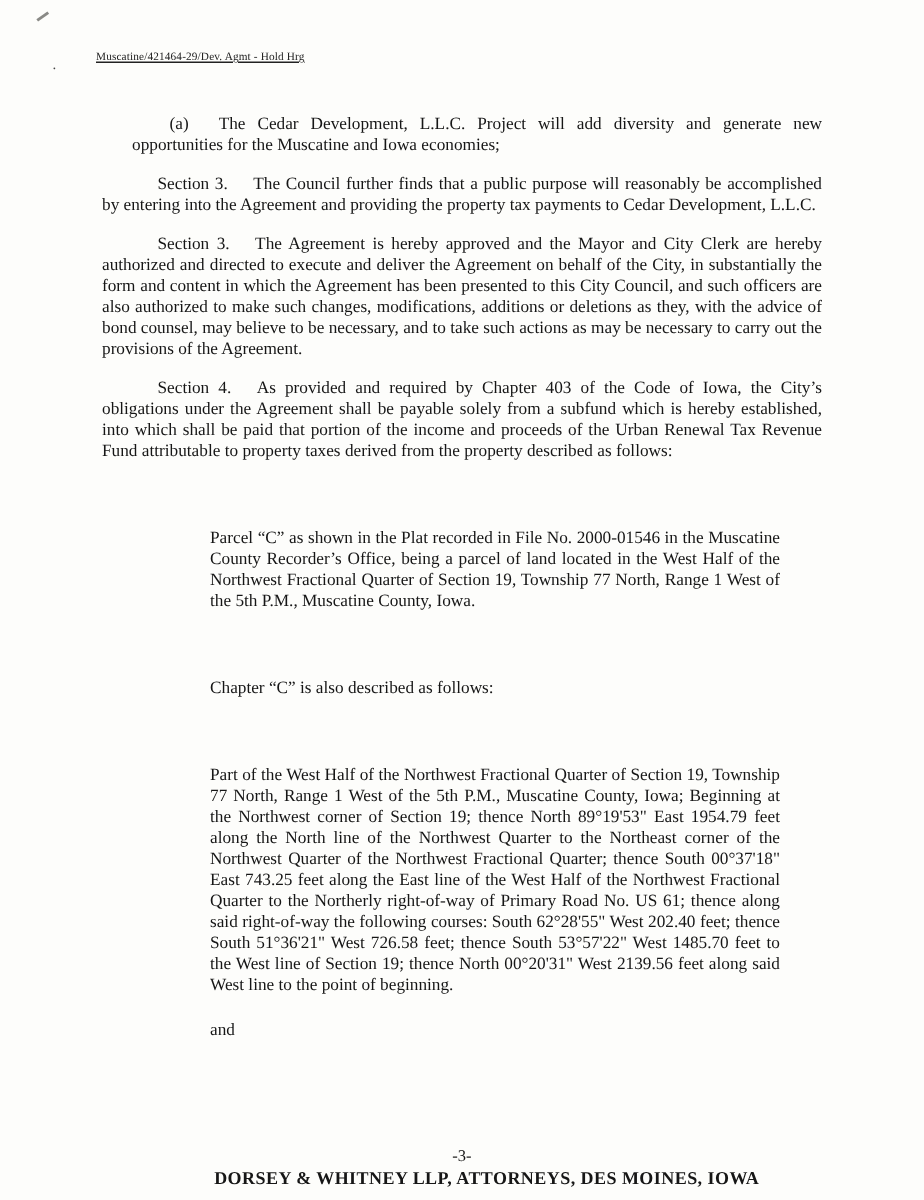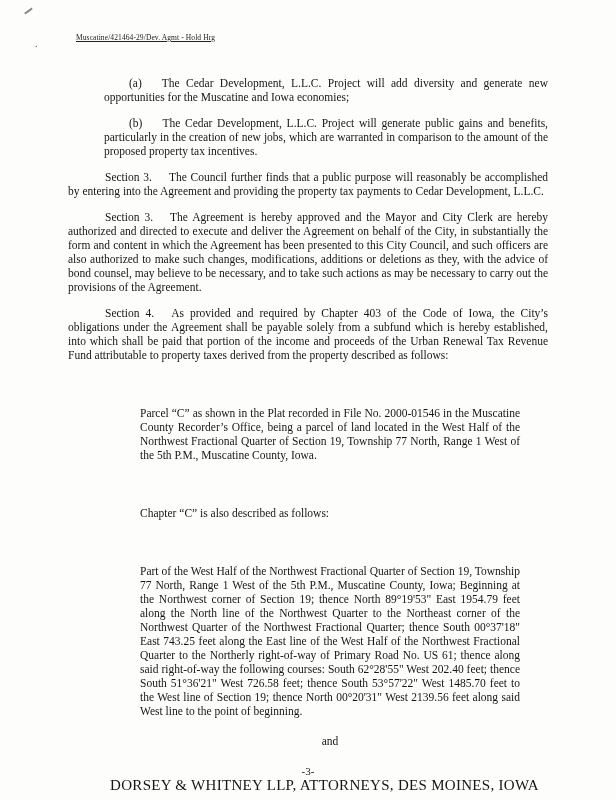--- a/index.html
+++ b/index.html
@@ -30,56 +30,55 @@
   .artifact-dot {
     position: absolute;
     top: 38px;
     left: 35px;
     font-size: 10px;
     color: #444;
   }
   .header-note {
     position: absolute;
     top: 33px;
-    left: 76px;
+    left: 64px;
     font-size: 7.5px;
     letter-spacing: 0.1px;
     text-decoration: underline;
     color: #222;
     white-space: nowrap;
     text-align: right;
   }
   .doc-body {
     position: absolute;
     top: 76px;
     left: 68px;
     width: 480px;
     font-size: 11.5px;
     line-height: 14px;
     text-align: justify;
   }
   .doc-body p {
     margin: 0 0 12px 0;
   }
   p.lettered {
-    margin-left: 36px;
+    margin-left: 20px;
     text-indent: 25px;
   }
   p.section {
     text-indent: 37px;
   }
   p.blockquote {
     margin-left: 72px;
     width: 380px;
     margin-top: 44px;
   }
   p.connector {
     margin-left: 72px;
     width: 380px;
-    text-align: center;
     margin-top: 16px;
     margin-bottom: 16px;
   }
   .tab-l {
     display: inline-block;
     width: 20px;
   }
   .tab-s {
     display: inline-block;
     width: 17px;
@@ -90,42 +89,41 @@
     right: 0;
     bottom: 8px;
     text-align: center;
   }
   .page-number {
     font-size: 11px;
     line-height: 13px;
     margin-bottom: 1px;
   }
   .firm-line {
-    font-size: 15px;
+    font-size: 12px;
     line-height: 13px;
-    font-weight: normal;
+    font-weight: bold;
     letter-spacing: 0.3px;
     padding-left: 33px;
   }
 </style>
 </head>
 <body>
 
 <div class="page">
 
   <div class="artifact-corner"></div>
   <div class="artifact-dot">.</div>
 
   <div class="header-note">Muscatine/421464-29/Dev. Agmt - Hold Hrg</div>
 
   <div class="doc-body">
 
     <p class="lettered"><span>(a)</span><span class="tab-l"></span><span>The Cedar Development, L.L.C. Project will add diversity and generate new opportunities for the Muscatine and Iowa economies;</span></p>
 
-    <p class="lettered"><span>(b)</span><span class="tab-l"></span><span>The Cedar Development, L.L.C. Project will generate public gains and benefits, particularly in the creation of new jobs, which are warranted in comparison to the amount of the proposed property tax incentives.</span></p>
 
     <p class="section"><span>Section 3.</span><span class="tab-s"></span><span>The Council further finds that a public purpose will reasonably be accomplished by entering into the Agreement and providing the property tax payments to Cedar Development, L.L.C.</span></p>
 
     <p class="section"><span>Section 3.</span><span class="tab-s"></span><span>The Agreement is hereby approved and the Mayor and City Clerk are hereby authorized and directed to execute and deliver the Agreement on behalf of the City, in substantially the form and content in which the Agreement has been presented to this City Council, and such officers are also authorized to make such changes, modifications, additions or deletions as they, with the advice of bond counsel, may believe to be necessary, and to take such actions as may be necessary to carry out the provisions of the Agreement.</span></p>
 
     <p class="section"><span>Section 4.</span><span class="tab-s"></span><span>As provided and required by Chapter 403 of the Code of Iowa, the City’s obligations under the Agreement shall be payable solely from a subfund which is hereby established, into which shall be paid that portion of the income and proceeds of the Urban Renewal Tax Revenue Fund attributable to property taxes derived from the property described as follows:</span></p>
 
     <p class="blockquote"><span>Parcel “C” as shown in the Plat recorded in File No. 2000-01546 in the Muscatine County Recorder’s Office, being a parcel of land located in the West Half of the Northwest Fractional Quarter of Section 19, Township 77 North, Range 1 West of the 5th P.M., Muscatine County, Iowa.</span></p>
 
     <p class="blockquote"><span>Chapter “C” is also described as follows:</span></p>

